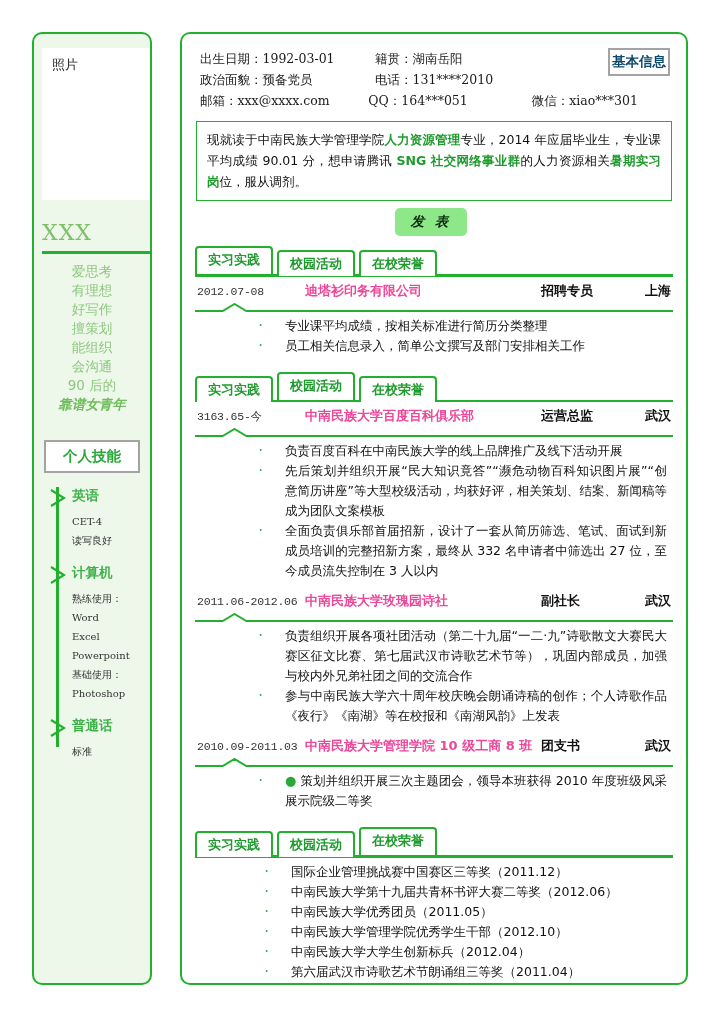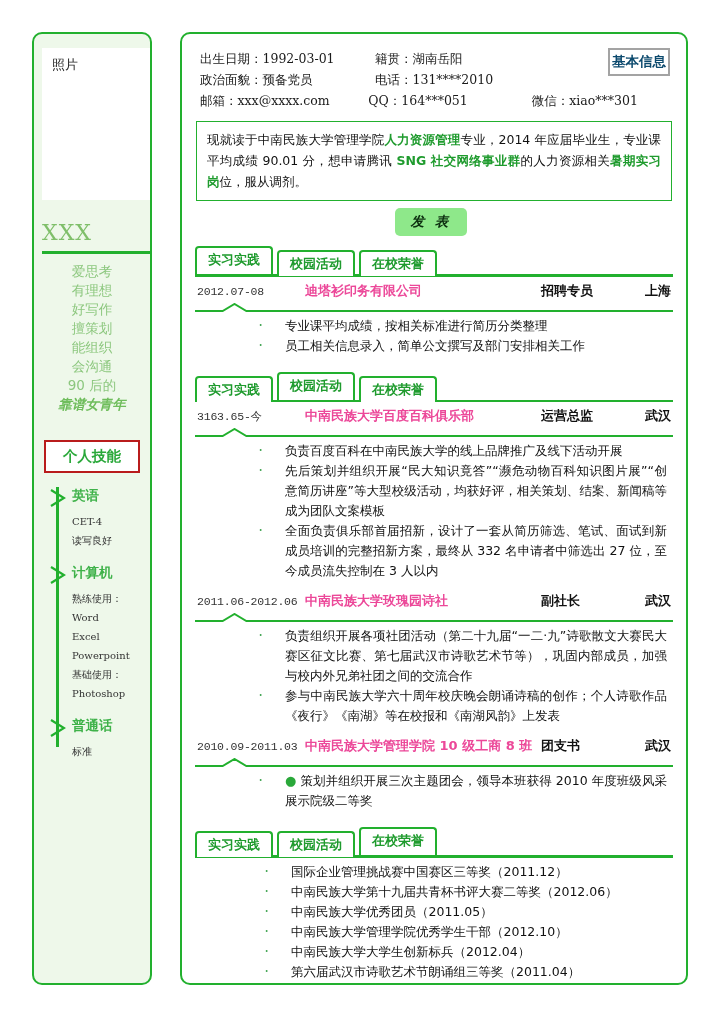--- a/index.html
+++ b/index.html
@@ -54,21 +54,21 @@
   .trait.accent {
     font-weight: bold;
     font-style: italic;
     color: #6fbd5c;
     font-size: 13.5px;
   }
 
   .skills-title-box {
     margin: 26px auto 0 auto;
     width: 96px;
-    border: 2px solid #b91c1c;
+    border: 2px solid #a3a3a3;
     background: #ffffff;
     text-align: center;
     padding: 5px 0;
     font-size: 14.5px;
     font-weight: bold;
     color: #2aa83a;
   }
   .skills-rail {
     position: relative;
     margin-top: 0;

